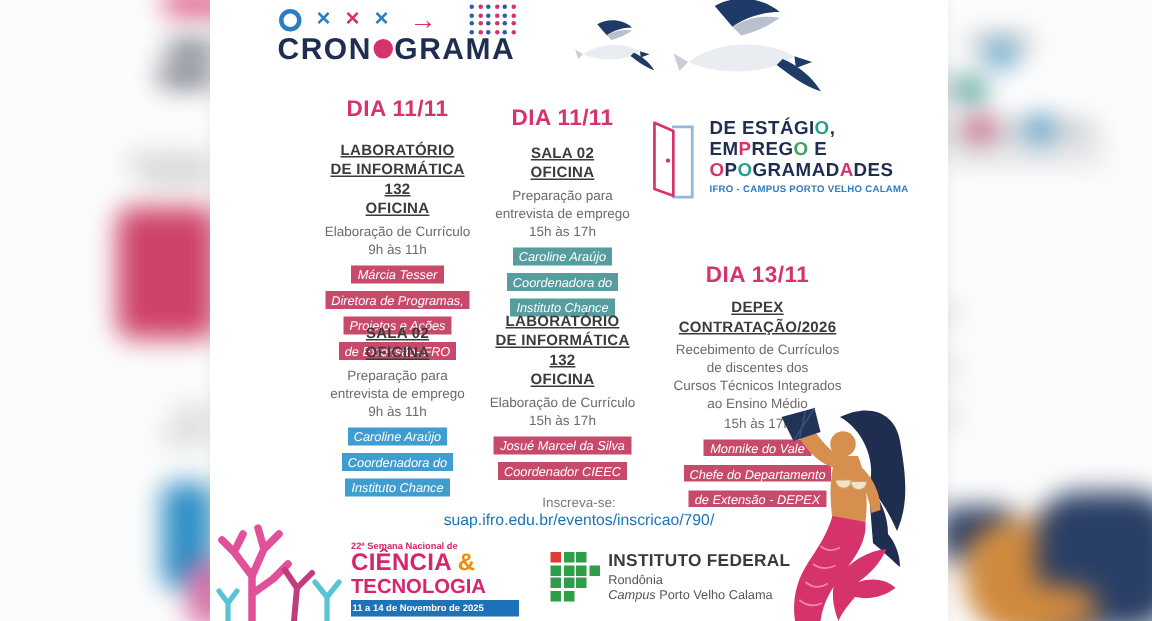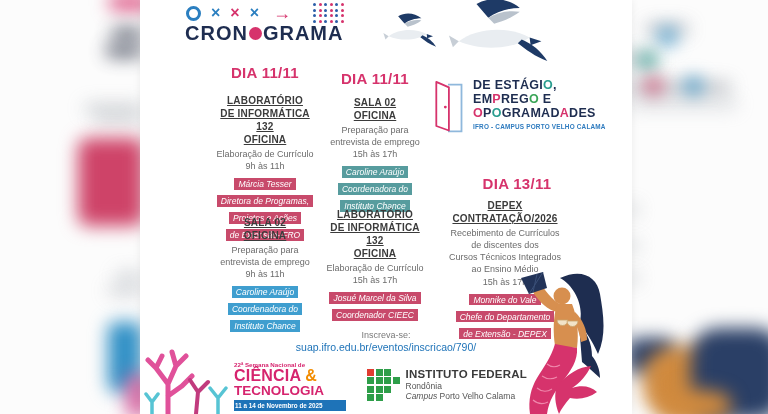--- a/index.html
+++ b/index.html
@@ -54,21 +54,21 @@
 
   
   .snct{position:absolute;left:234px;top:361px;width:112px;}
   .snct-kicker{font-size:6.2px;color:#d6246e;font-weight:bold;}
   .snct-main{font-size:16px;font-weight:800;color:#d6246e;line-height:1;letter-spacing:.2px;}
   .snct-amp{color:#f28c00;}
   .snct-sub{font-size:13.5px;font-weight:800;color:#d6246e;line-height:1;}
   .snct-bar{background:#1e73b8;color:#fff;font-size:6.3px;font-weight:bold;padding:2px 1px;margin-top:2px;}
 
   
-  .iflogo{position:absolute;left:367px;top:368px;display:flex;gap:6px;align-items:flex-end;}
+  .iflogo{position:absolute;left:367px;top:368px;display:flex;gap:6px;align-items:center;}
   .ifgrid{display:grid;grid-template-columns:repeat(4,7px);grid-auto-rows:7px;gap:1.5px;}
   .ifgrid i{display:block;}
   .ifgrid .g{background:#2e9e49}.ifgrid .r{background:#e03c31}.ifgrid .e{background:transparent}
   .iftext .t1{font-size:11.5px;font-weight:bold;color:#3a3a3a;letter-spacing:.2px;}
   .iftext .t2{font-size:8.5px;color:#555;margin-top:1px;}
   .iftext .t3{font-size:8.5px;color:#555;}
   .iftext .it{font-style:italic;}
 </style>
 </head>
 <body>
@@ -224,21 +224,21 @@
     <div>
       <div class="feira-lines">
         <div><span class="c-navy">DE ESTÁGI</span><span class="c-teal">O</span><span class="c-navy">,</span></div>
         <div><span class="c-navy">EM</span><span class="c-pink">P</span><span class="c-navy">REG</span><span class="c-green">O</span><span class="c-navy"> E</span></div>
         <div><span class="c-pink">O</span><span class="c-navy">P</span><span class="c-teal">O</span><span class="c-navy">GRAMA</span><span class="c-navy">D</span><span class="c-pink">A</span><span class="c-navy">DES</span></div>
       </div>
       <div class="feira-sub">IFRO - CAMPUS PORTO VELHO CALAMA</div>
     </div>
   </div>
 
-  <div class="day" style="left:442px;top:175px;width:150px;">DIA 13/11</div>
+  <div class="day" style="left:430px;top:175px;width:150px;">DIA 13/11</div>
   <div class="session" style="left:420px;top:199px;width:170px;">
     <div class="loc">DEPEX
 CONTRATAÇÃO/2026</div>
     <div class="desc">Recebimento de Currículos
 de discentes dos
 Cursos Técnicos Integrados
 ao Ensino Médio</div>
     <div class="time">15h às 17h</div>
     <div class="tags">
       <div class="tagline"><span class="tag pink">Monnike do Vale</span></div>

